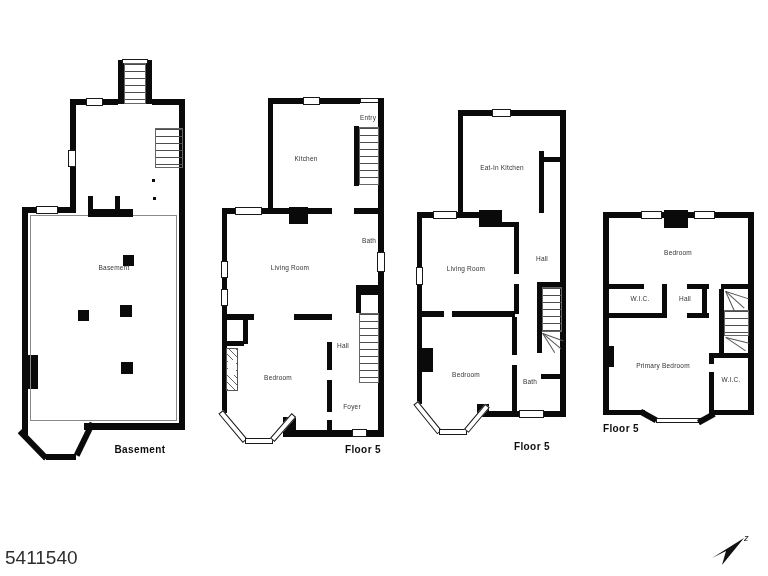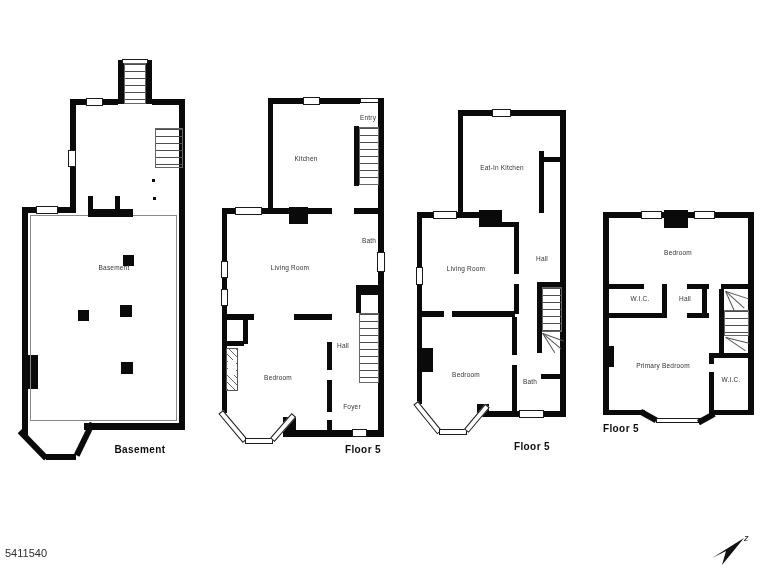--- a/index.html
+++ b/index.html
@@ -13,21 +13,21 @@
   .hatch{position:absolute;box-sizing:border-box;border:1px solid #555;
       background:repeating-linear-gradient(45deg,#666 0 1px,transparent 1px 5px);}
   .thin{position:absolute;border:1px solid #8a8a8a;box-sizing:border-box;}
   .col{position:absolute;background:#0a0a0a;}
   .dot{position:absolute;background:#0a0a0a;width:3px;height:3px;}
   .dl{position:absolute;height:1px;background:#555;transform-origin:left top;}
   .rot{transform-origin:left top;}
   .whitebox{position:absolute;background:#fff;}
   .rl{position:absolute;transform:translate(-50%,-50%);font-size:6.5px;color:#333;white-space:nowrap;letter-spacing:.2px;}
   .ft{position:absolute;transform:translate(-50%,-50%);font-weight:bold;font-size:10px;color:#0d0d0d;letter-spacing:.4px;white-space:nowrap;}
-  .listing{position:absolute;left:5px;top:547px;font-size:11px;color:#2e2e2e;}
+  .listing{position:absolute;left:5px;top:547px;font-size:19px;color:#2e2e2e;}
   .nz{position:absolute;left:744px;top:533px;font-size:9px;font-style:italic;color:#222;}
 </style>
 </head>
 <body>
 
 <div class="stage">
 
   <div class="g">
 
     <i class="w" style="left:118px;top:60px;width:6px;height:44px"></i>

